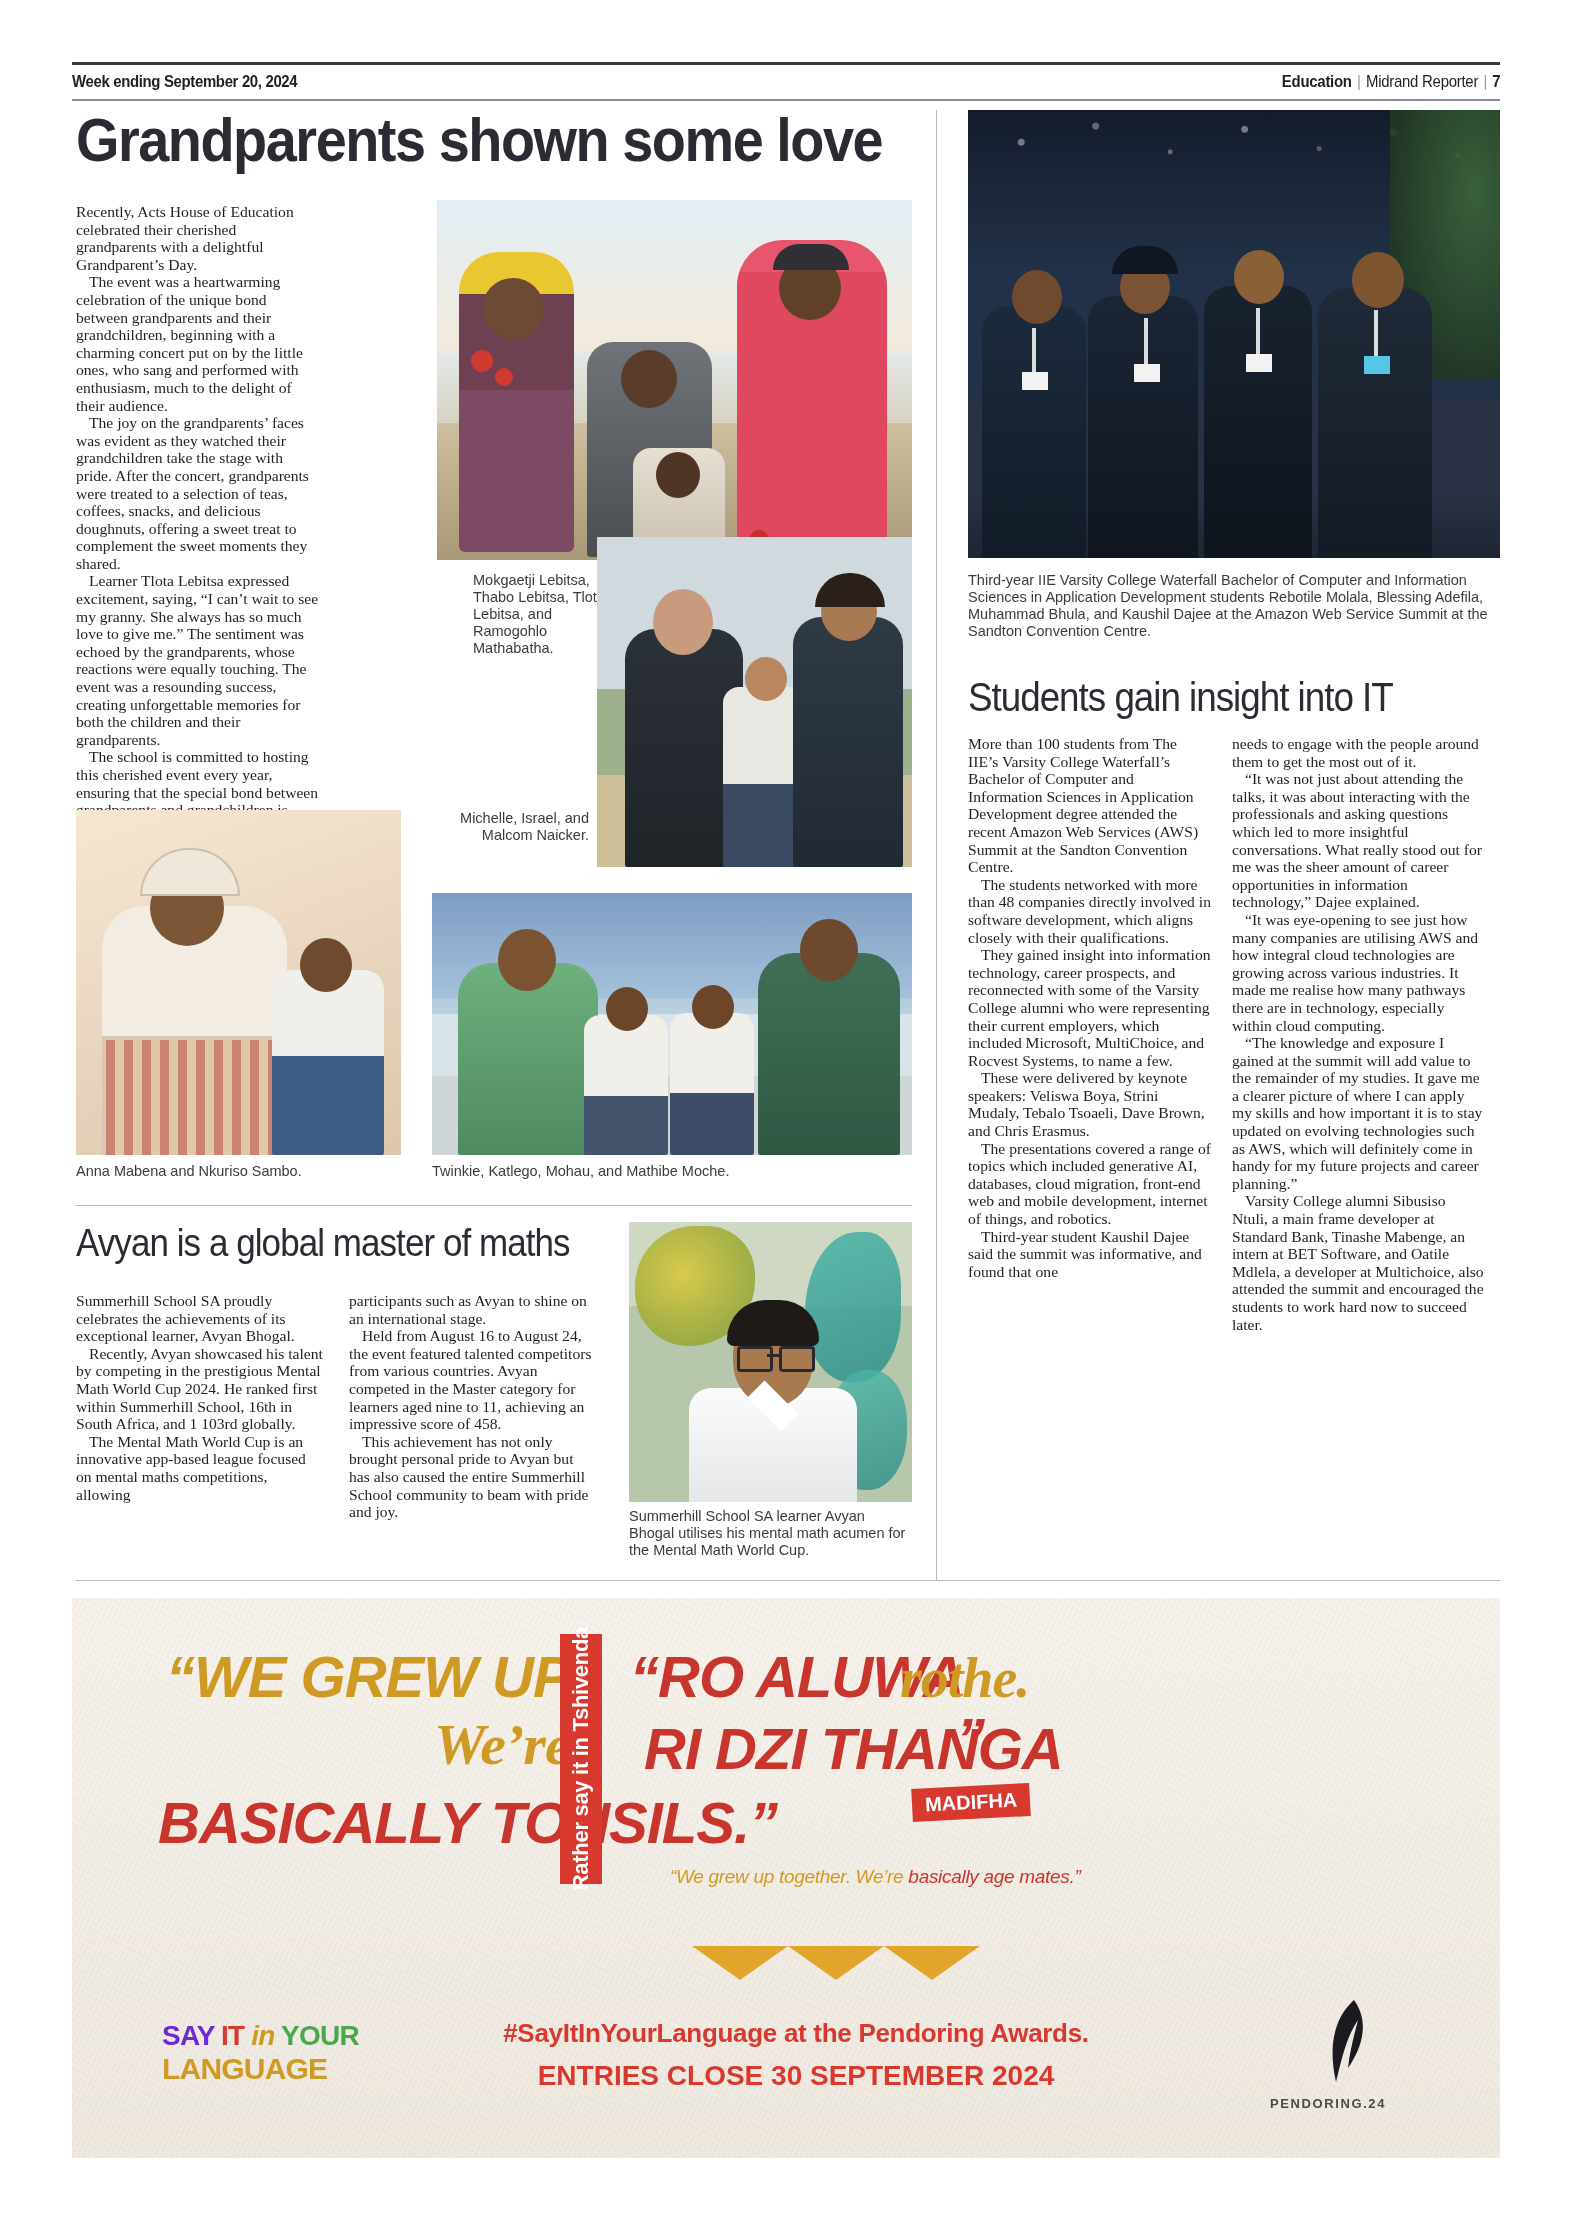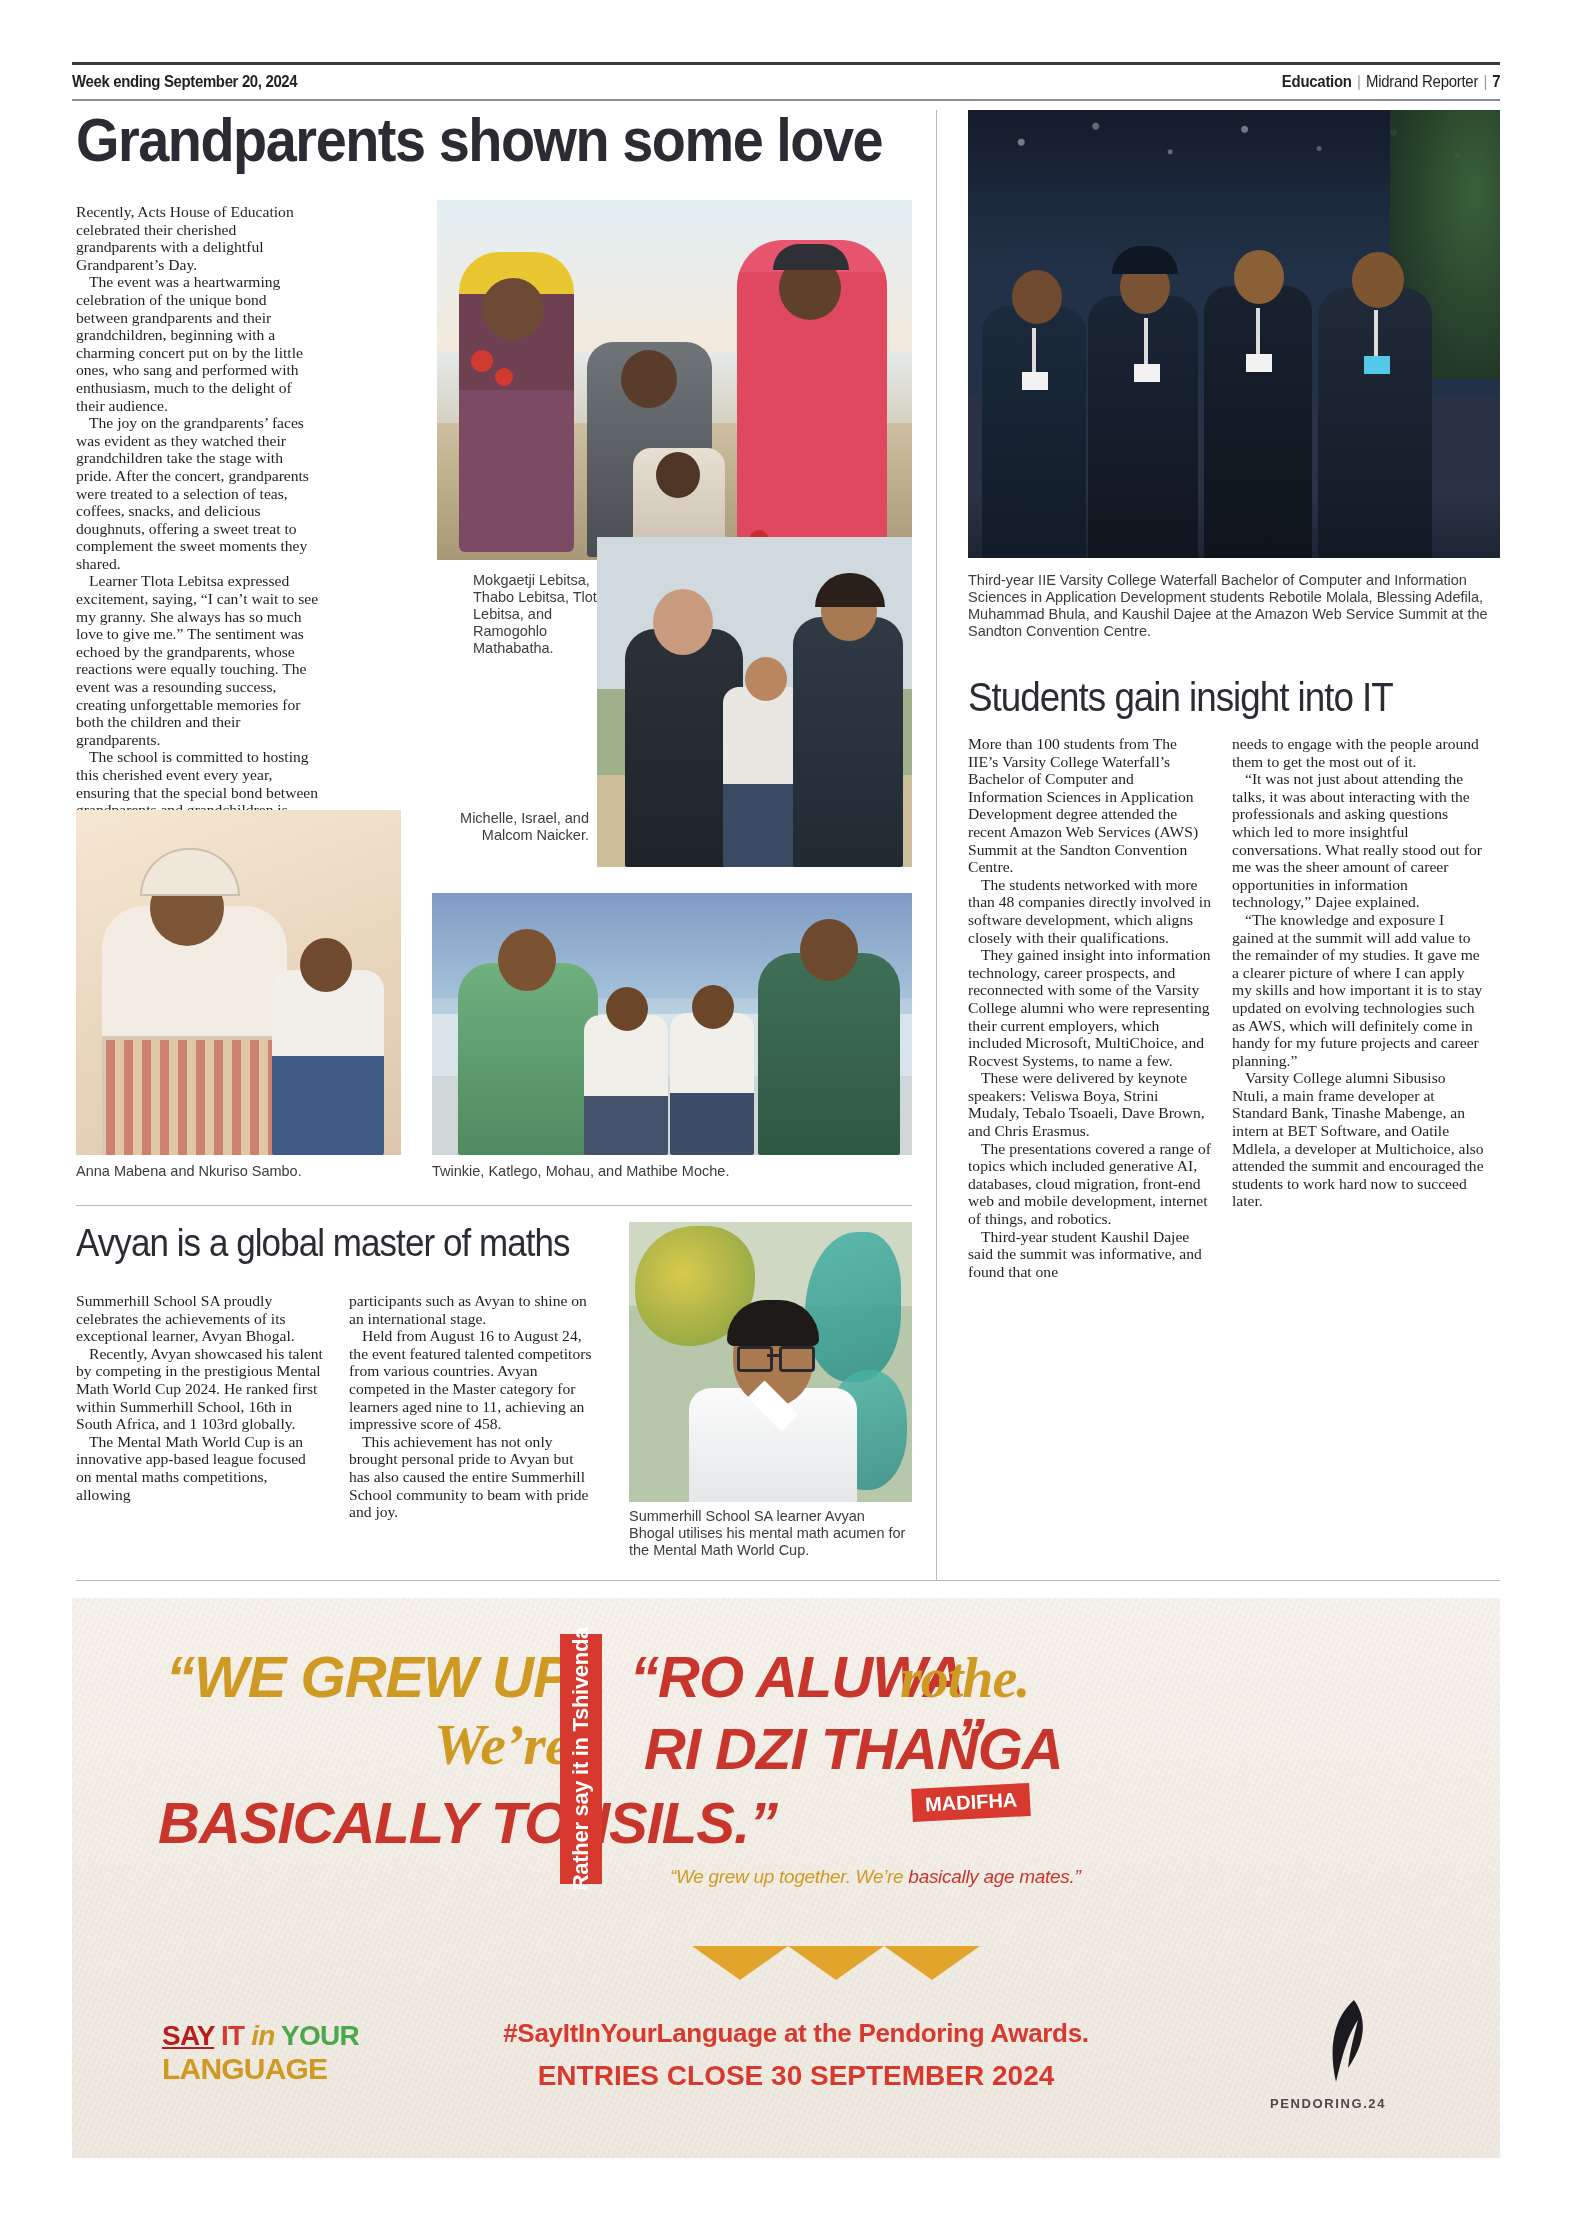--- a/index.html
+++ b/index.html
@@ -293,20 +293,21 @@
     <p>The students networked with more than 48 companies directly involved in software development, which aligns closely with their qualifications.</p>
     <p>They gained insight into information technology, career prospects, and reconnected with some of the Varsity College alumni who were representing their current employers, which included Microsoft, MultiChoice, and Rocvest Systems, to name a few.</p>
     <p>These were delivered by keynote speakers: Veliswa Boya, Strini Mudaly, Tebalo Tsoaeli, Dave Brown, and Chris Erasmus.</p>
     <p>The presentations covered a range of topics which included generative AI, databases, cloud migration, front-end web and mobile development, internet of things, and robotics.</p>
     <p>Third-year student Kaushil Dajee said the summit was informative, and found that one</p>
   </div>
 
   <div class="body-col" style="left:1232px; top:735px; width:252px;">
     <p class="first">needs to engage with the people around them to get the most out of it.</p>
     <p>“It was not just about attending the talks, it was about interacting with the professionals and asking questions which led to more insightful conversations. What really stood out for me was the sheer amount of career opportunities in information technology,” Dajee explained.</p>
+    <p>“It was eye-opening to see just how many companies are utilising AWS and how integral cloud technologies are growing across various industries. It made me realise how many pathways there are in technology, especially within cloud computing.</p>
     <p>“The knowledge and exposure I gained at the summit will add value to the remainder of my studies. It gave me a clearer picture of where I can apply my skills and how important it is to stay updated on evolving technologies such as AWS, which will definitely come in handy for my future projects and career planning.”</p>
     <p>Varsity College alumni Sibusiso Ntuli, a main frame developer at Standard Bank, Tinashe Mabenge, an intern at BET Software, and Oatile Mdlela, a developer at Multichoice, also attended the summit and encouraged the students to work hard now to succeed later.</p>
   </div>
 
   <div class="rule" style="left:76px; top:1205px; width:836px; height:1px;"></div>
   <div class="rule" style="left:936px; top:110px; width:1px; height:1470px;"></div>
   <div class="rule" style="left:76px; top:1580px; width:1424px; height:1px;"></div>
 
   <div class="headline hl-maths">Avyan is a global master of maths</div>
 
@@ -375,21 +376,21 @@
       <div class="chev"></div>
       <div class="chev"></div>
     </div>
 
     <div class="ad-line" style="left:414px; top:420px; width:620px; font-size:26px;">#SayItInYourLanguage at the Pendoring Awards.</div>
 
     <div class="ad-line" style="left:414px; top:462px; width:620px; font-size:28px; letter-spacing:0px;">ENTRIES CLOSE 30 SEPTEMBER 2024</div>
 
     <div class="ad-logo" style="left:90px; top:422px;">
       <div class="l1">
-        <span style="color:#b91c1c;text-decoration:underline;">SAY</span><span style="color:#d8392f;"> IT</span><span style="color:#cf9a24;font-style:italic;"> in</span><span style="color:#49a84a;"> YOUR</span>
+        <span style="color:#6d28d9;">SAY</span><span style="color:#d8392f;"> IT</span><span style="color:#cf9a24;font-style:italic;"> in</span><span style="color:#49a84a;"> YOUR</span>
       </div>
       <div class="l2">LANGUAGE</div>
     </div>
 
     <svg class="feather" style="left:1248px; top:400px;" width="54" height="86" viewBox="0 0 54 86">
       <path d="M34 2 C14 20, 8 48, 16 84 C22 60, 26 40, 38 22 C34 38, 30 52, 28 70 C42 50, 50 24, 34 2 Z" fill="#1b1b1f"></path>
     </svg>
     <div class="pend-label" style="left:1198px; top:498px;">PENDORING.24</div>
   </div>
 

